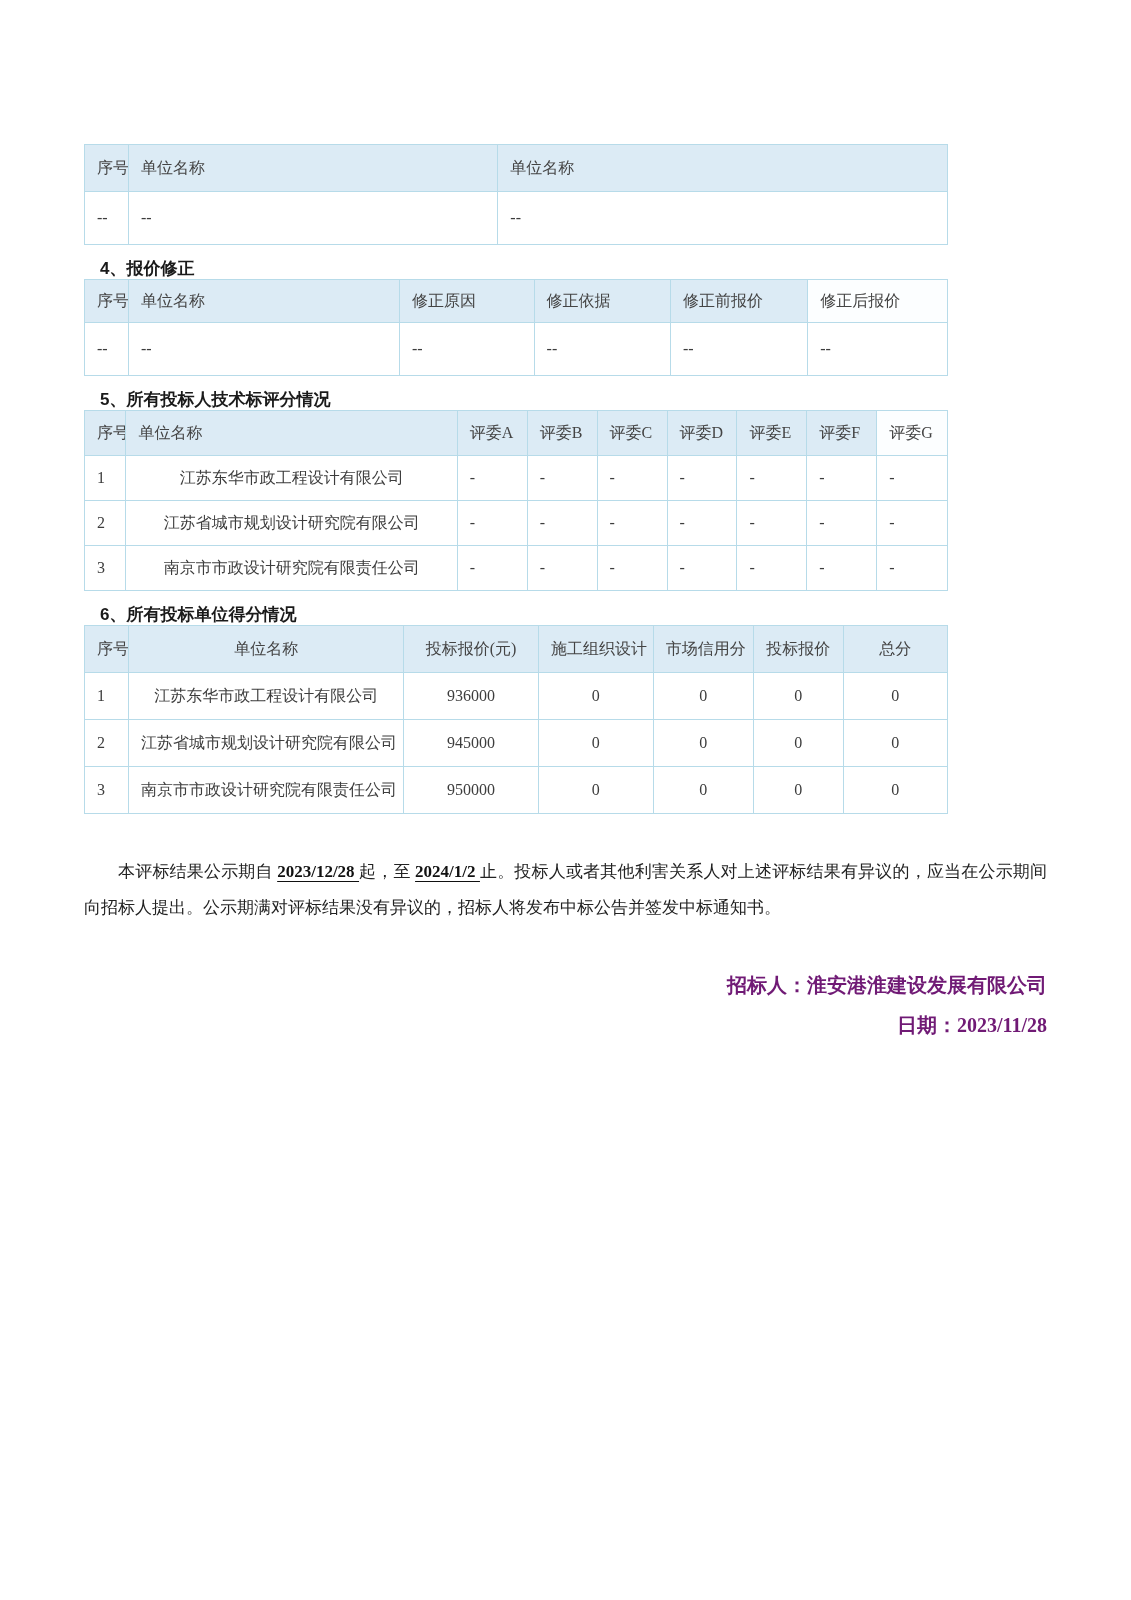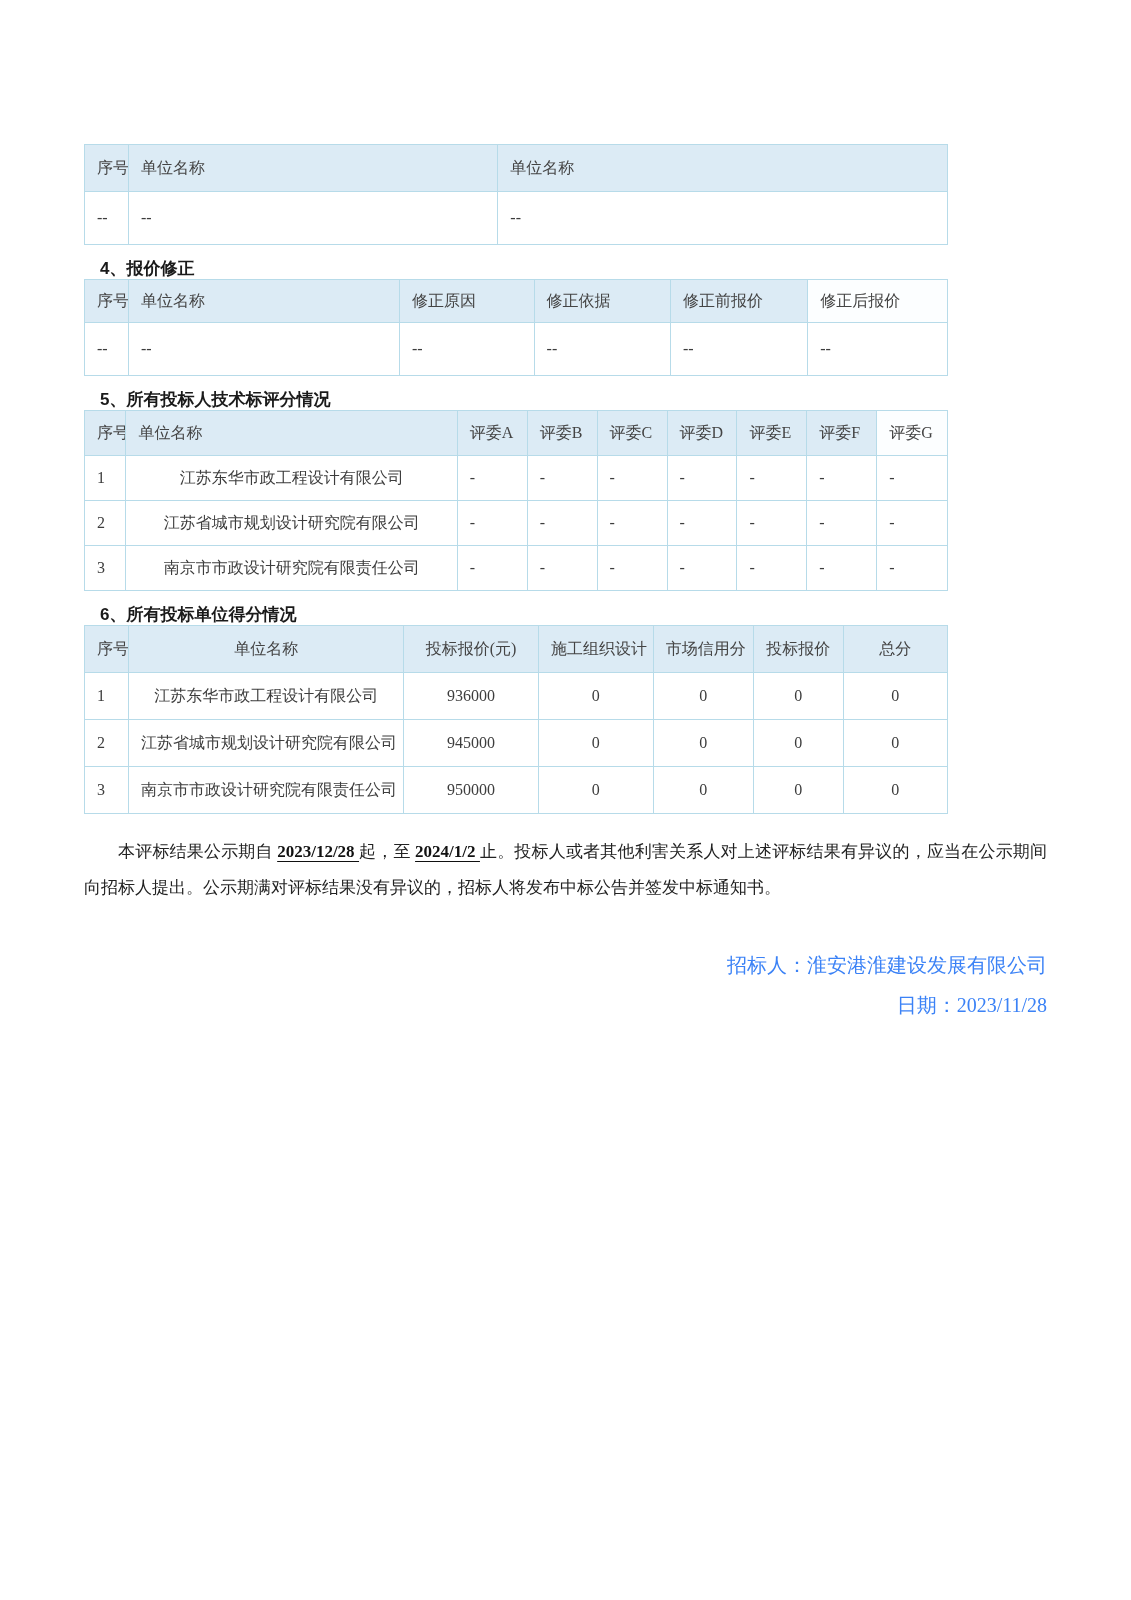--- a/index.html
+++ b/index.html
@@ -56,41 +56,42 @@
   }
   .s4{margin-top:28px;margin-bottom:17px;}
   .s5{margin-top:18px;margin-bottom:15px;}
   .s6{margin-top:20px;margin-bottom:14px;}
   .s7{margin-top:276px;}
   .s7 .winner{
     text-decoration:underline;
     text-underline-offset:4px;
   }
   .notice{
-    margin:20px 0 0 0;
+    margin:40px 0 0 0;
     font-size:17px;
     line-height:2.1;
     text-align:justify;
     text-indent:2em;
     color:#222222;
     width:963px;
   }
   .notice .date-u{
     font-weight:700;
     color:#111;
     text-decoration:underline;
     text-underline-offset:4px;
   }
   .footer{
     margin-top:40px;
     width:963px;
     text-align:right;
     font-size:20px;
-    color:#3b82f6;
+    color:#701a75;
     line-height:40px;
+    font-weight:bold;
   }
 </style>
 </head>
 <body>
 
 <div class="page">
 
   <table class="tbl t1">
       <colgroup>
         <col style="width: 5.1%;">

